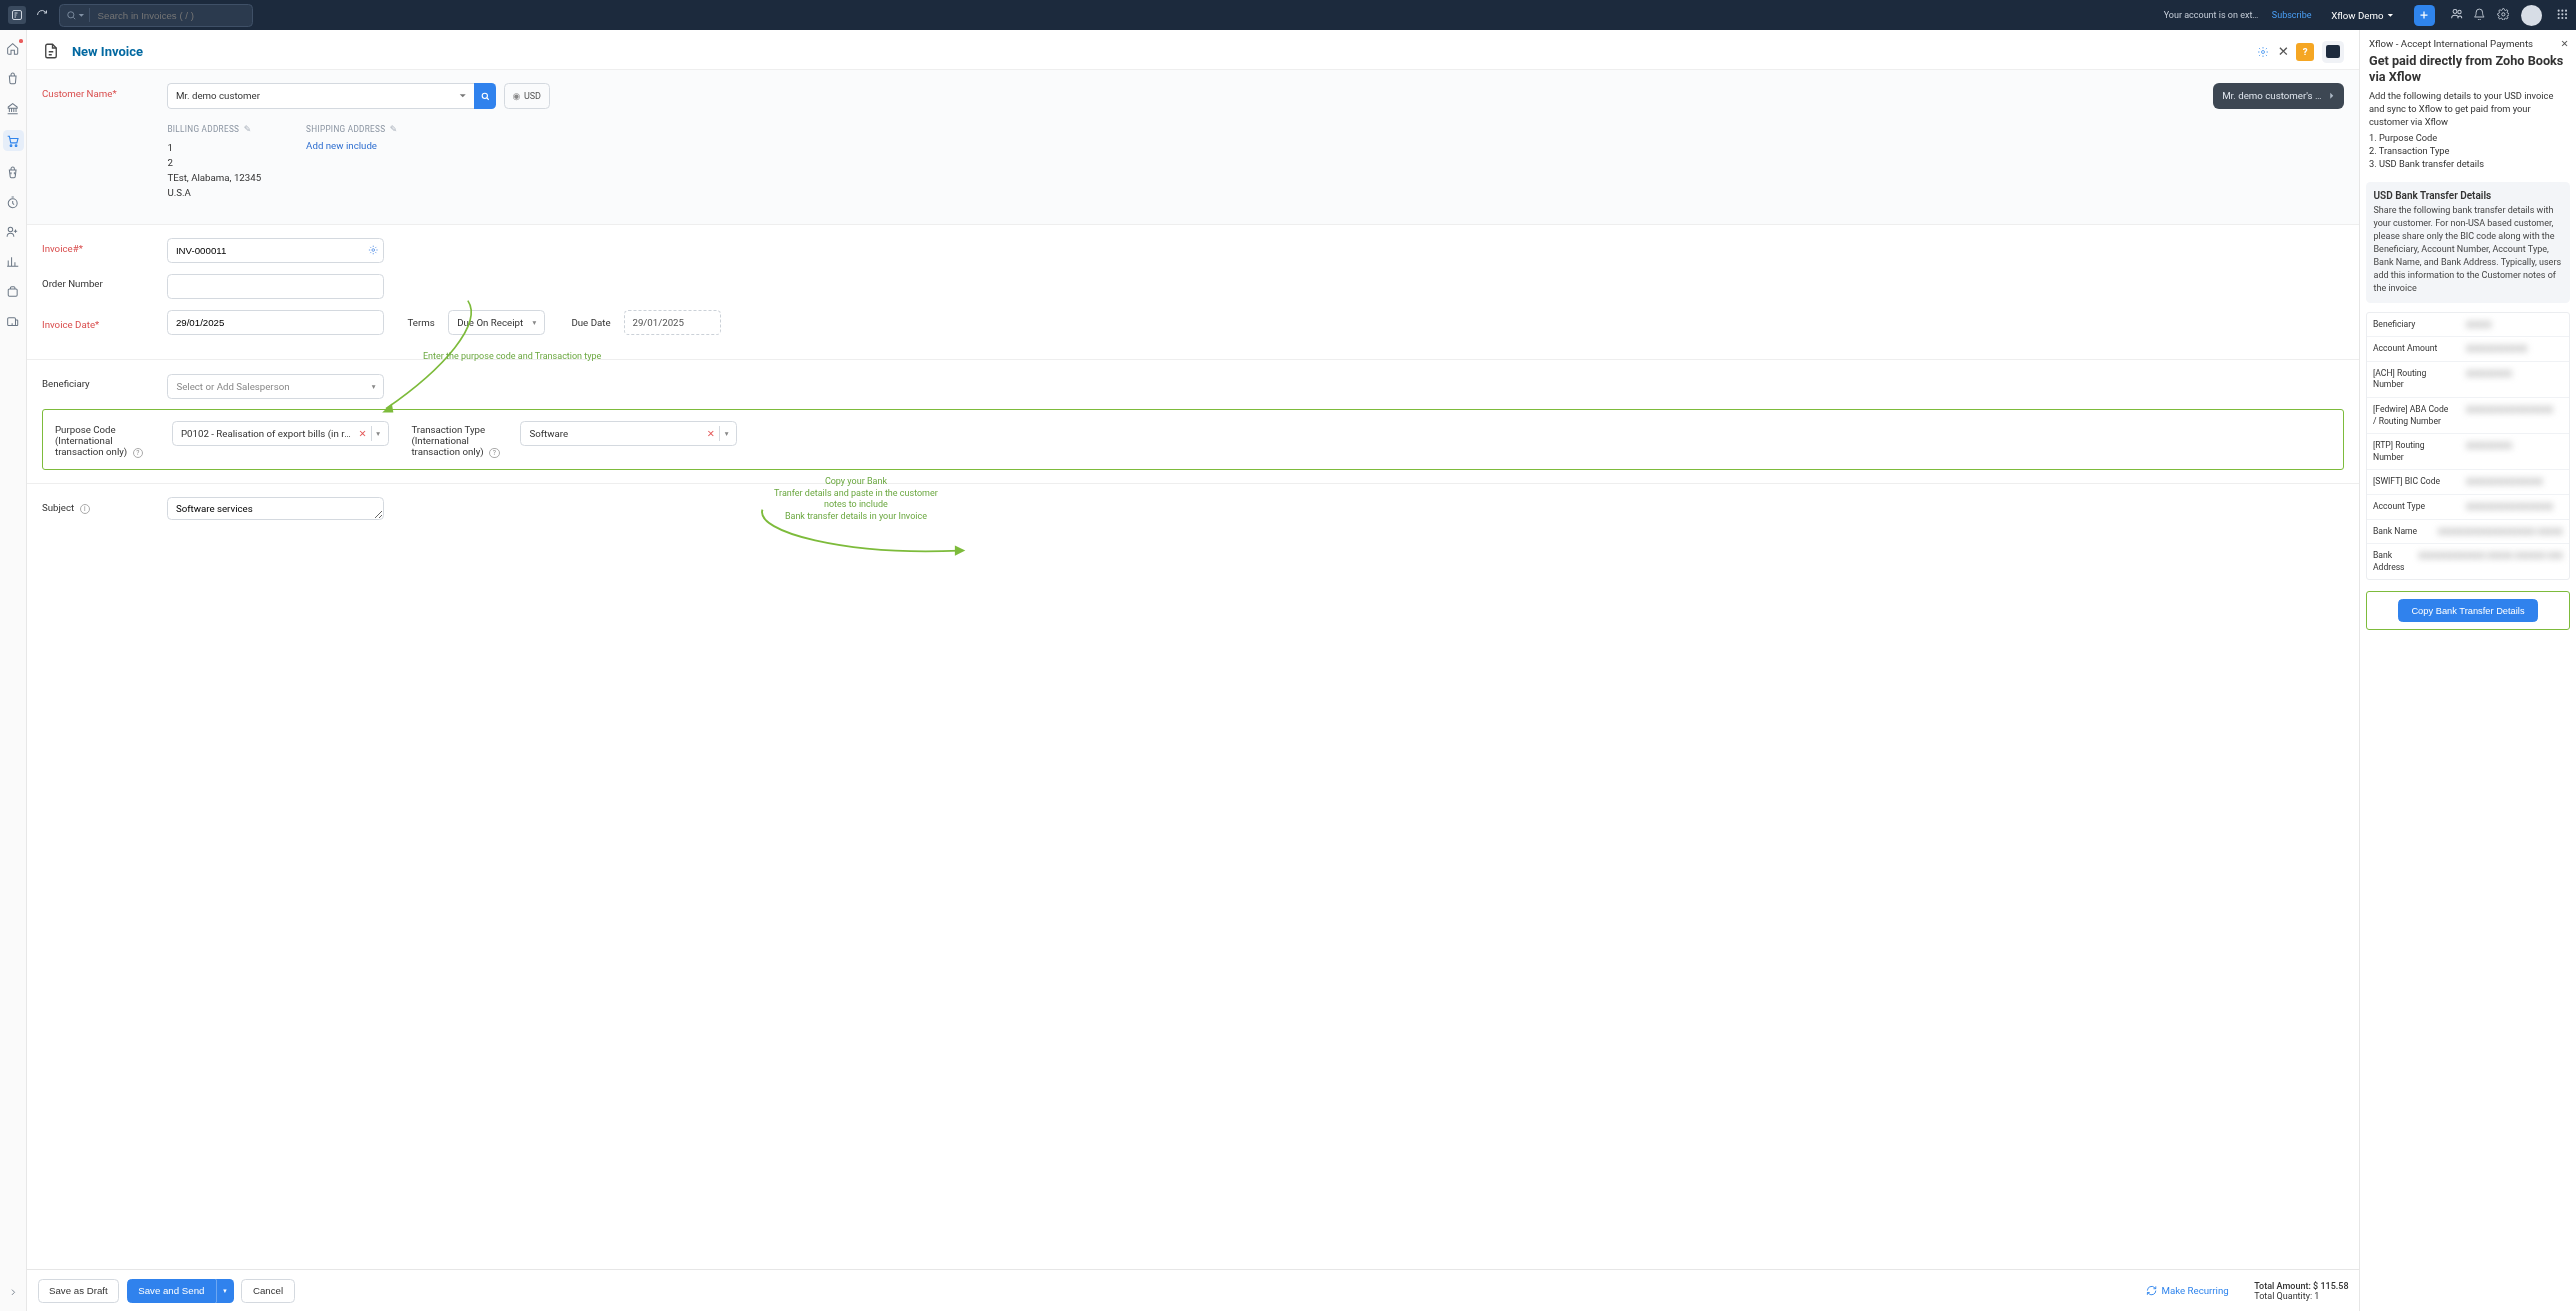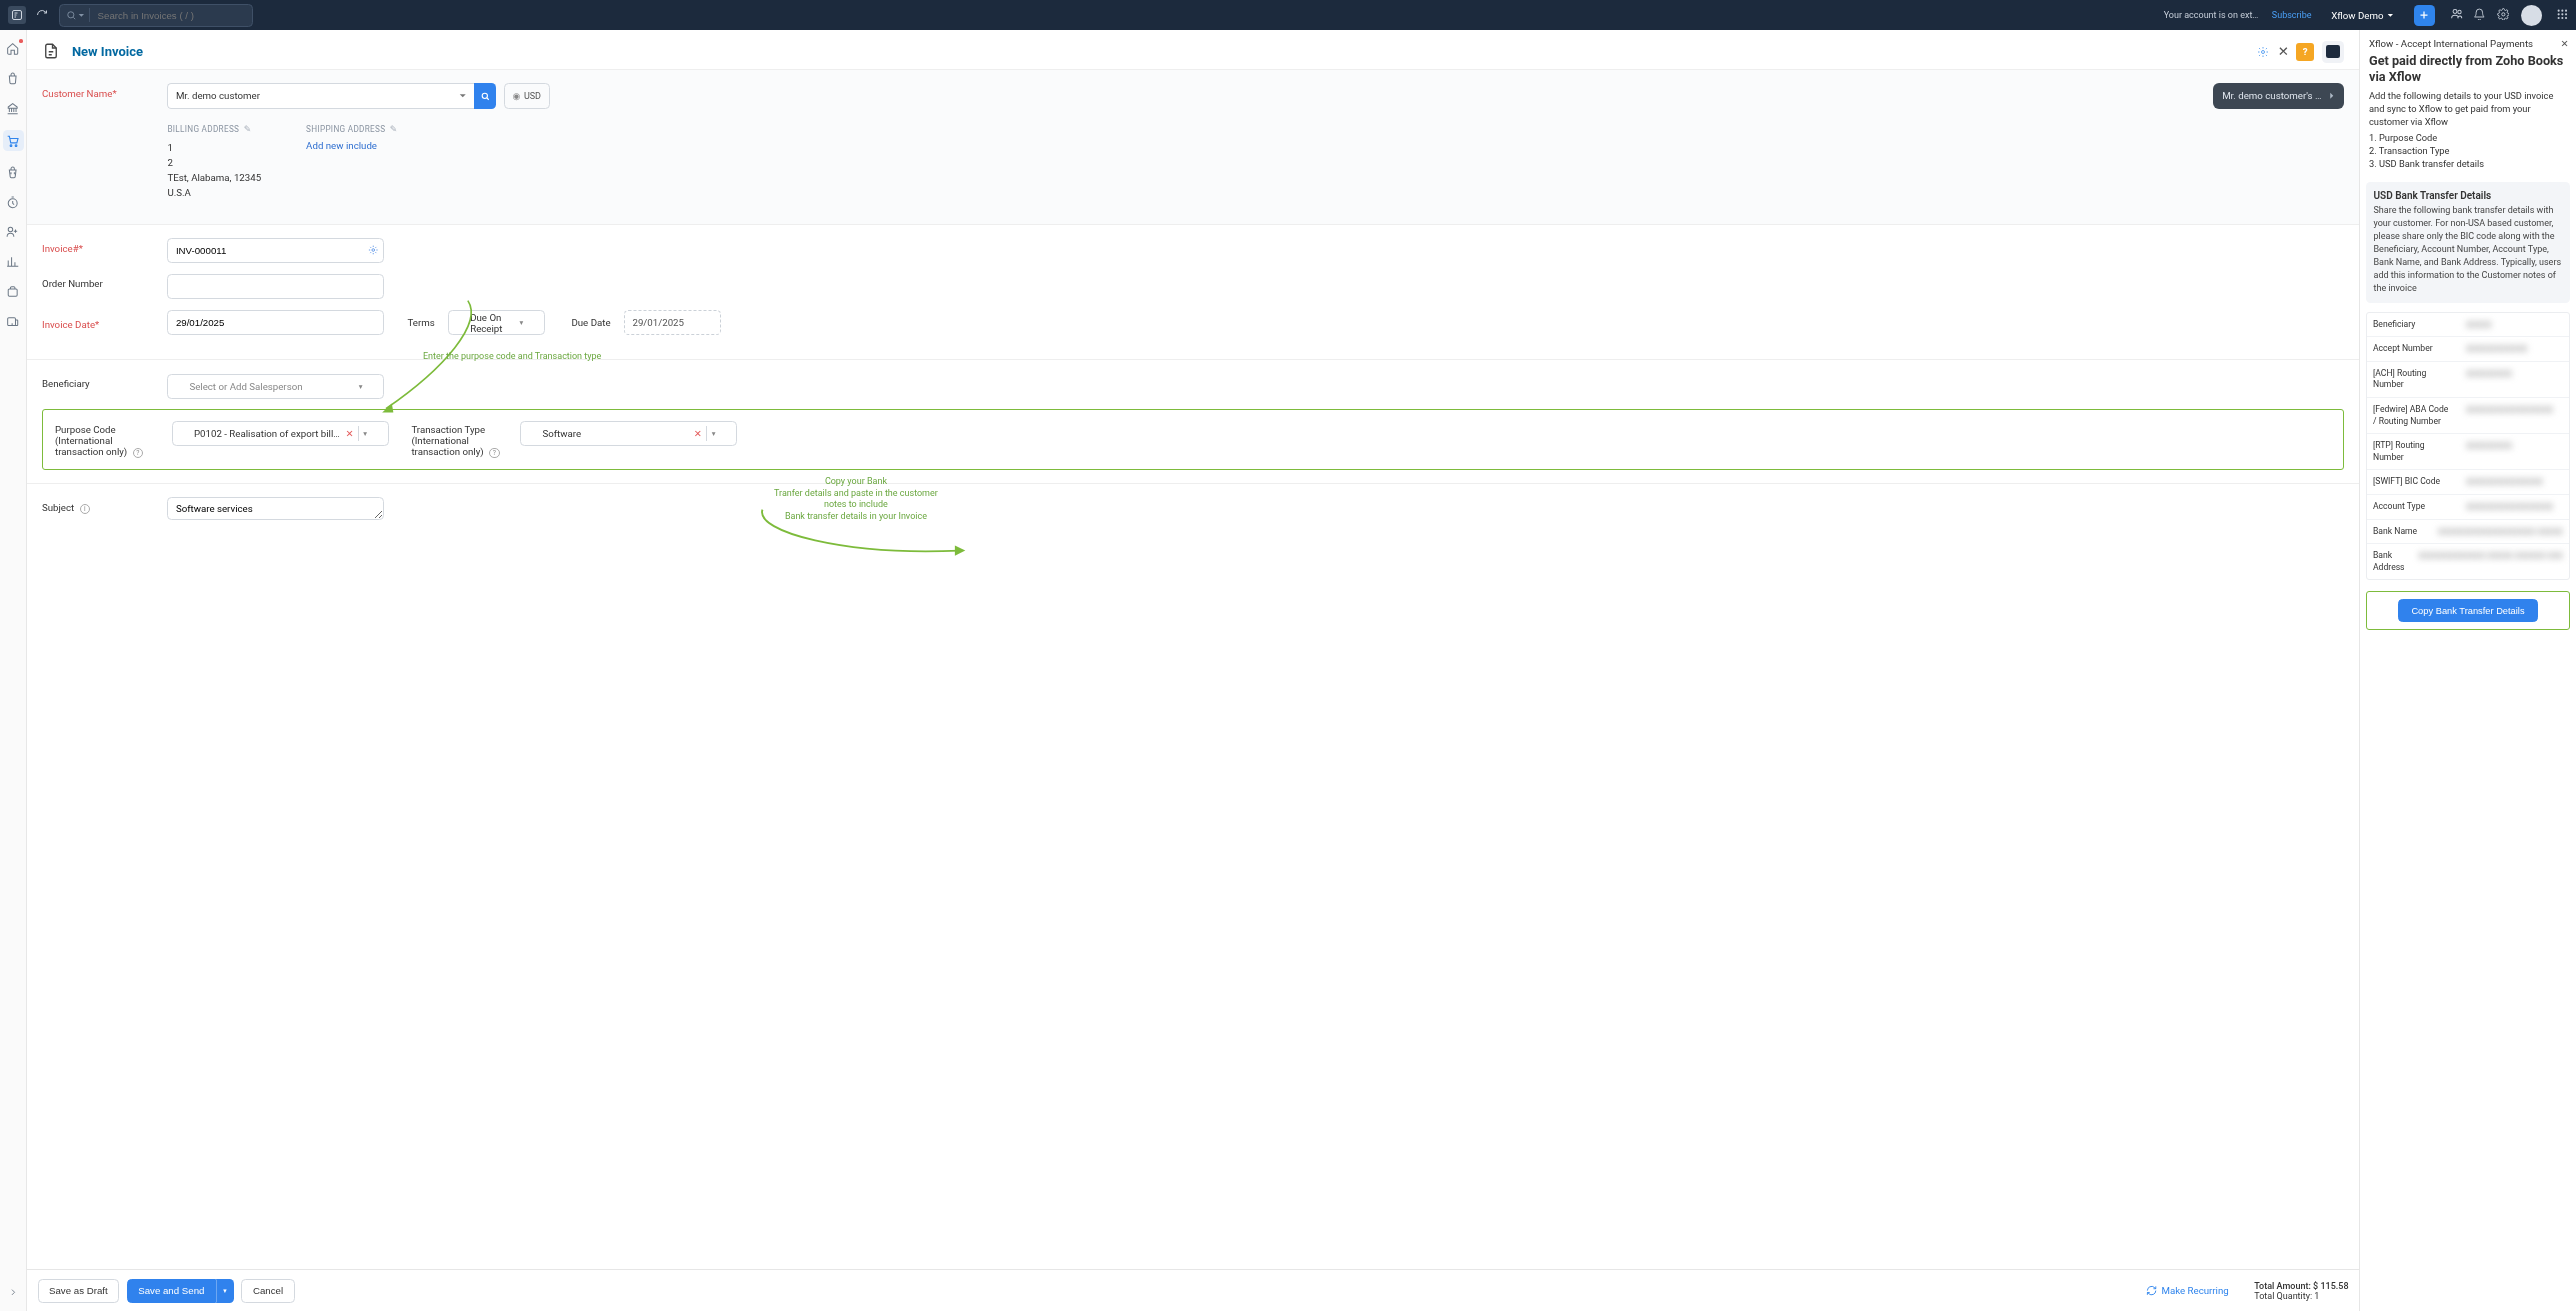--- a/index.html
+++ b/index.html
@@ -59,21 +59,21 @@
 .addr-col { }
 .addr-col .addr-title { text-transform:uppercase; font-size:8.2px; color:#8a94a1; letter-spacing:0.3px; display:flex; align-items:center; gap:4.5px;}
 .addr-col .addr-title .pencil{color:#a5adb8; font-size:9px;}
 .addr-col .addr-lines { margin-top:6px; font-size:9.7px; color:#333; line-height:1.55;}
 .add-addr-link { color:#2f6fd0; font-size:9.7px; margin-top:6px; display:block; cursor:pointer;}
 
 .input-gear-wrap { position:relative; width:217px;}
 .input-gear-wrap .input { width:100%; padding-right:22.4px;}
 .input-gear-wrap .gear-in { position:absolute; right:6px; top:50%; transform:translateY(-50%); color:#5691e6; cursor:pointer;}
 
-.select { border:0.7px solid #d4d9df; border-radius:4.5px; height:25.4px; padding:0 21px; display:flex; align-items:center; justify-content:space-between; background:#fff; cursor:pointer; font-size:9.7px;}
+.select { border:0.7px solid #d4d9df; border-radius:4.5px; height:25.4px; padding:0 8px; display:flex; align-items:center; justify-content:space-between; background:#fff; cursor:pointer; font-size:9.7px;}
 .select .caret { color:#888; font-size:7.5px;}
 .dash-box { border:0.7px dashed #cbd1d8; border-radius:4.5px; height:25.4px; padding:0 7.5px; display:flex; align-items:center; font-size:9.7px; color:#555; background:#fff;}
 
 .green-box { border:1.5px solid #7dbb3b; border-radius:3px; padding:10.5px 12px; display:flex; gap:22.4px;}
 .green-note { color:#6aa73f; font-size:9px;}
 .combobox { position:relative;}
 .combobox .select { width:217px;}
 .combobox .clear { color:#e45b5b; margin-left:4.5px;}
 .combobox .select .val {flex:1; white-space:nowrap; overflow:hidden; text-overflow:ellipsis;}
 
@@ -423,21 +423,21 @@
     <div class="rp-graybox">
       <div class="gb-title">USD Bank Transfer Details</div>
       <div class="gb-desc">Share the following bank transfer details with your customer. For non-USA based customer, please share only the BIC code along with the Beneficiary, Account Number, Account Type, Bank Name, and Bank Address. Typically, users add this information to the Customer notes of the invoice</div>
     </div>
     <div class="rp-table" id="rp-table">
         <div class="rp-row">
           <div class="rp-cell-l">Beneficiary</div>
           <div class="rp-cell-r"><span class="blur">XXXXX</span></div>
         </div>
         <div class="rp-row">
-          <div class="rp-cell-l">Accept Number</div>
+          <div class="rp-cell-l">Account Amount</div>
           <div class="rp-cell-r"><span class="blur">XXXXXXXXXXXX</span></div>
         </div>
         <div class="rp-row">
           <div class="rp-cell-l">[ACH] Routing Number</div>
           <div class="rp-cell-r"><span class="blur">XXXXXXXXX</span></div>
         </div>
         <div class="rp-row">
           <div class="rp-cell-l">[Fedwire] ABA Code / Routing Number</div>
           <div class="rp-cell-r"><span class="blur">XXXXXXXXXXXXXXXXX</span></div>
         </div>

